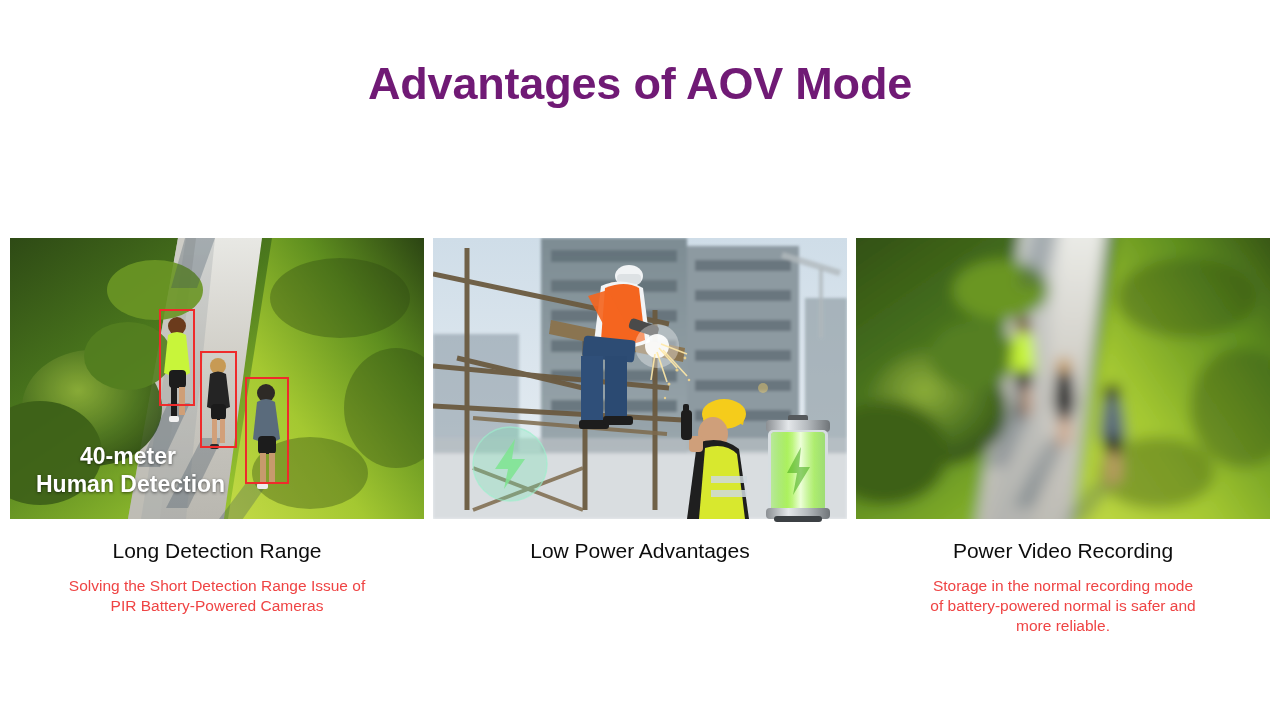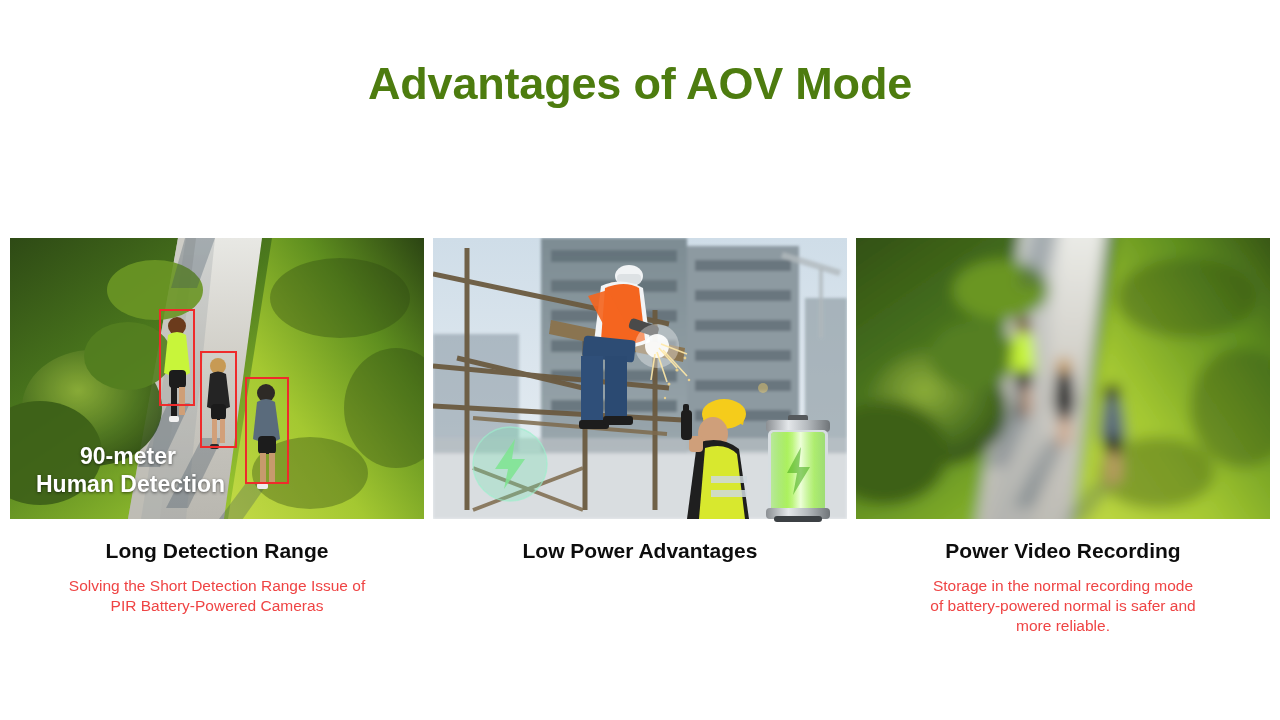--- a/index.html
+++ b/index.html
@@ -18,21 +18,21 @@
 
   
   .slide-title {
     position: absolute;
     top: 58px;
     left: 0;
     width: 1280px;
     text-align: center;
     font-size: 45px;
     font-weight: bold;
-    color: #4d7c0f;
+    color: #701a75;
     letter-spacing: -0.2px;
     font-family: "Liberation Sans", sans-serif;
   }
 
   
   .cards {
     position: absolute;
     top: 238px;
     left: 0;
     width: 1280px;
@@ -88,21 +88,21 @@
     left: 38px;
     top: 187px;
     width: 78px;
     height: 78px;
   }
 
   
   .card-heading {
     margin-top: 20px;
     font-size: 21px;
-    font-weight: bold;
+    font-weight: normal;
     color: #0d0d0d;
     text-align: right;
     font-family: "Liberation Sans", sans-serif;
   }
   .card-body {
     margin-top: 13px;
     width: 300px;
     font-size: 15.5px;
     line-height: 1.28;
     color: #ef4444;
@@ -201,21 +201,21 @@
             </g>
 
             <g fill="none" stroke="#ef2b2b" stroke-width="2">
               <rect x="150" y="72" width="34" height="95"></rect>
               <rect x="191" y="114" width="35" height="95"></rect>
               <rect x="236" y="140" width="42" height="105"></rect>
             </g>
           </svg>
         </div>
         <div class="overlay-text">
-          <span class="l1">90-meter</span>
+          <span class="l1">40-meter</span>
           <span class="l2">Human Detection</span>
         </div>
       </div>
       <div class="card-heading">Long Detection Range</div>
       <div class="card-body">Solving the Short Detection Range Issue of PIR Battery-Powered Cameras</div>
     </div>
 
     <div class="card">
       <div class="card-media">
         <div class="photo-clip">

